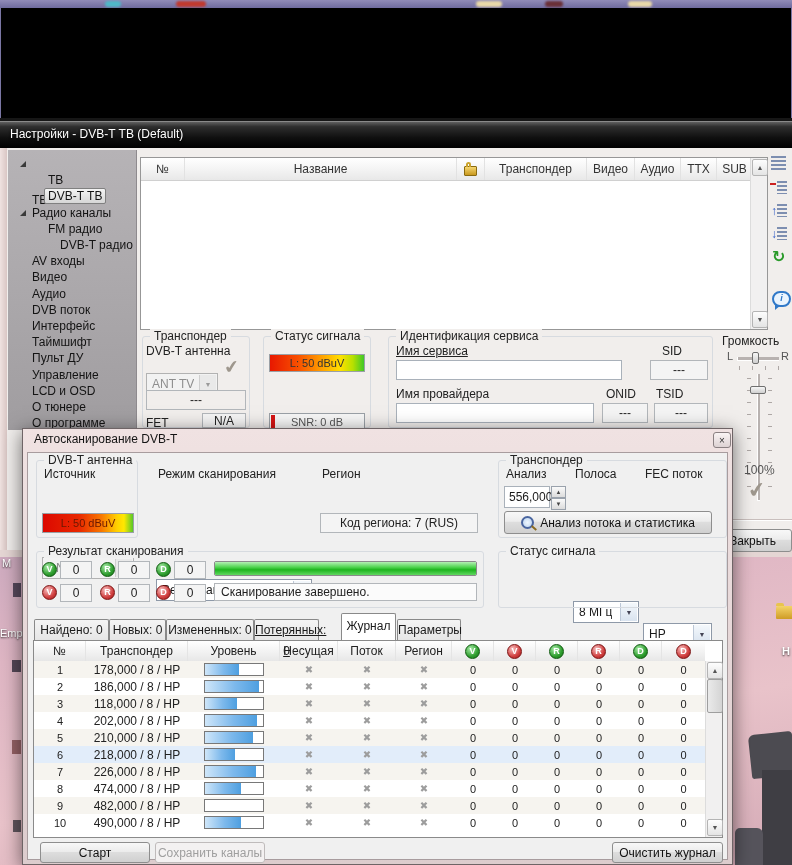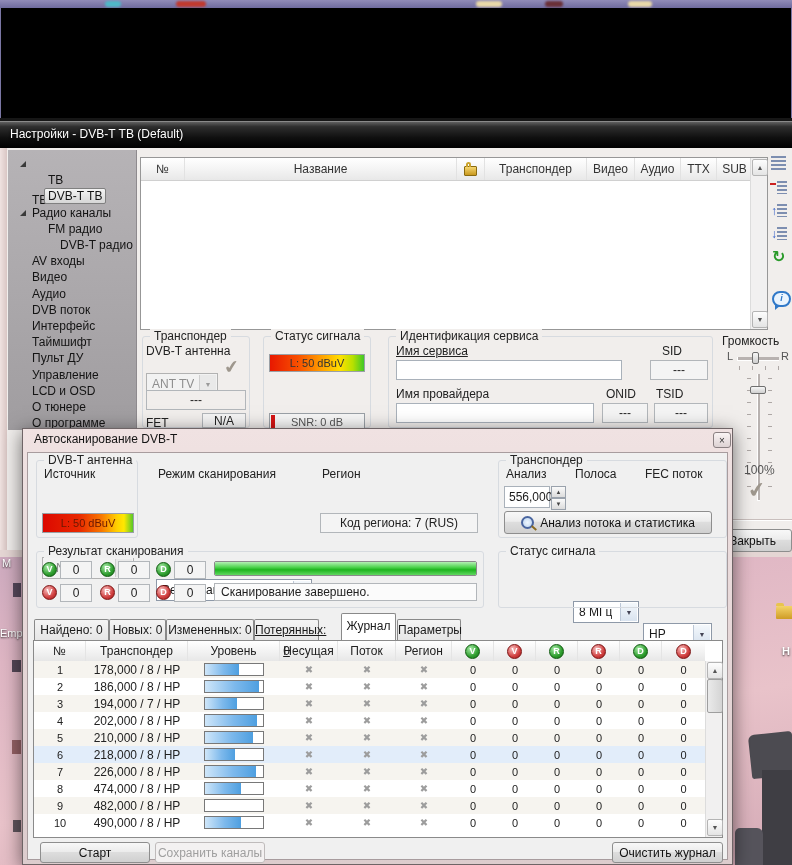--- a/index.html
+++ b/index.html
@@ -445,21 +445,21 @@
           </div>
           <div class="lc" style="width: 42px;">0</div>
           <div class="lc" style="width: 42px;">0</div>
           <div class="lc" style="width: 42px;">0</div>
           <div class="lc" style="width: 42px;">0</div>
           <div class="lc" style="width: 42px;">0</div>
           <div class="lc" style="width: 43px;">0</div>
         </div>
         <div class="lrow odd" style="top: 34px;">
           <div class="lc" style="width: 52px;">3</div>
-          <div class="lc trans" style="width: 102px;">194,000 / 7 / HP</div>
+          <div class="lc trans" style="width: 102px;">118,000 / 8 / HP</div>
           <div class="lc" style="width: 92px;">
             <div class="lvl">
               <div class="fill" style="width: 55%;"></div>
             </div>
           </div>
           <div class="lc" style="width: 58px;">
             <span class="xmark">✖</span>
           </div>
           <div class="lc" style="width: 58px;">
             <span class="xmark">✖</span>

